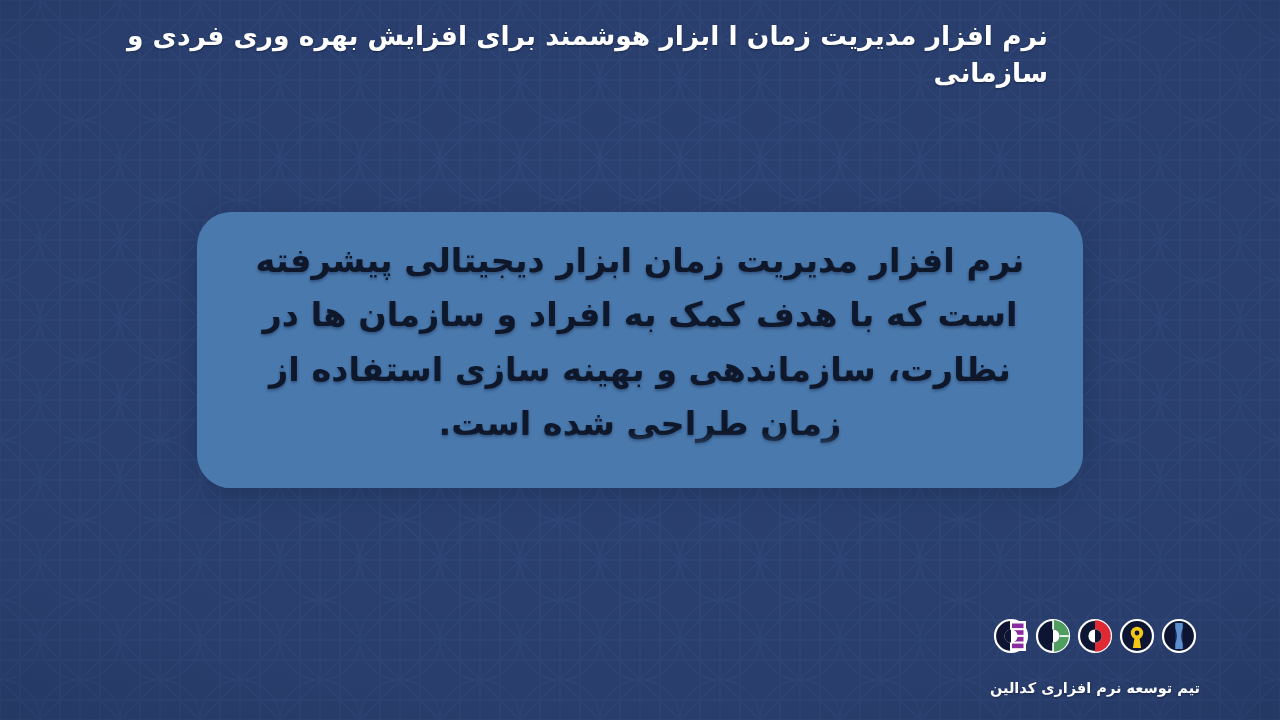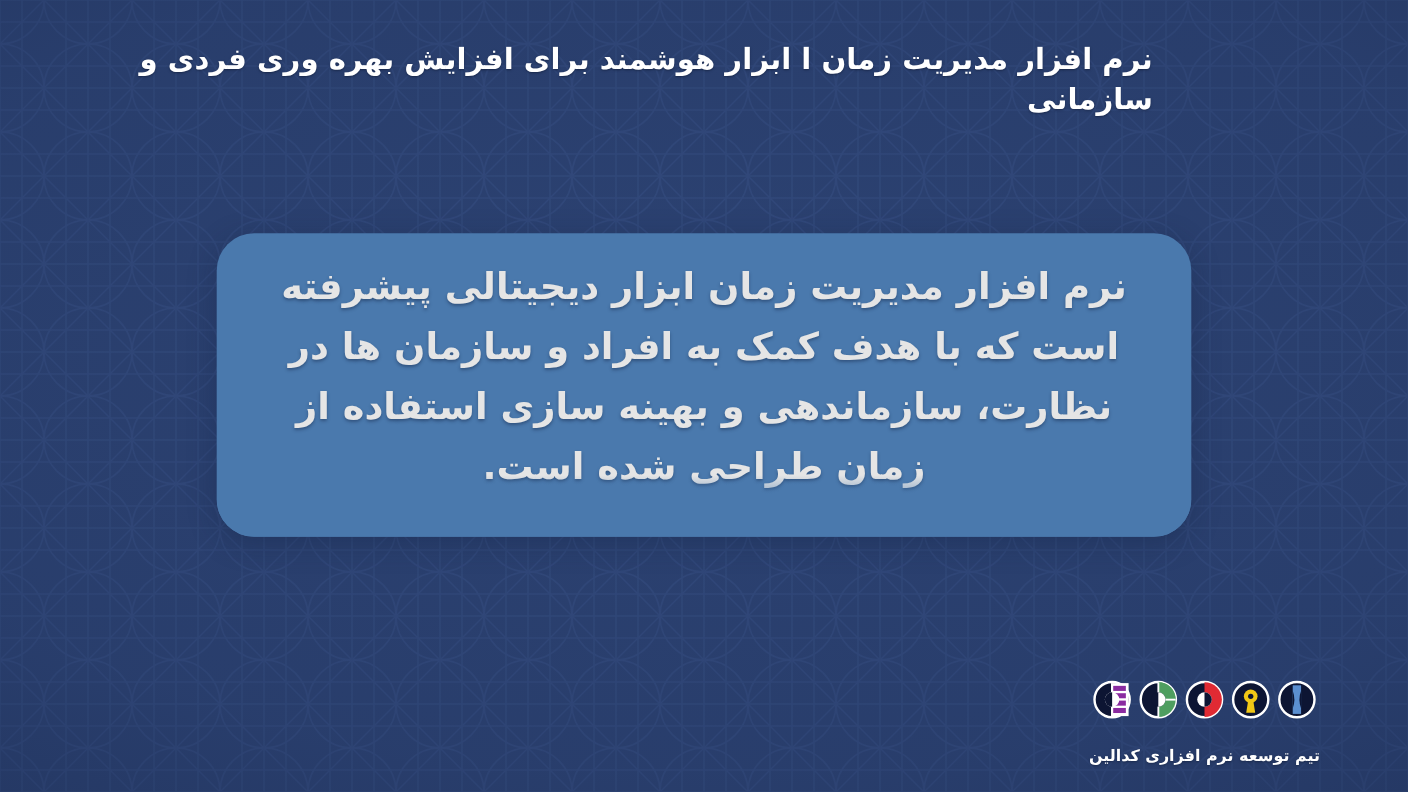--- a/index.html
+++ b/index.html
@@ -38,21 +38,21 @@
 
   
   #header-bar {
     position: absolute;
     top: 0;
     left: 0;
     width: 1128px;
     height: 110px;
     z-index: 5;
     display: flex;
-    align-items: flex-end;
+    align-items: center;
     justify-content: flex-start;
     padding: 0 80px 0 80px;
   }
 
   #page-title {
     color: #ffffff;
     font-size: 26.5px;
     font-weight: bold;
     line-height: 1.38;
     text-align: right;
@@ -79,21 +79,21 @@
   #card-inner {
     position: absolute;
     top: 22px;
     right: 26px;
     left: 26px;
     direction: rtl;
     text-align: center;
   }
 
   #description-text {
-    color: #e5e5e5;
+    color: #0f172a;
     font-size: 33.5px;
     font-weight: bold;
     line-height: 1.62;
     direction: rtl;
     text-align: center;
     text-shadow: 0 2px 3px rgba(20,38,70,0.45);
     letter-spacing: -0.3px;
   }
 
   

